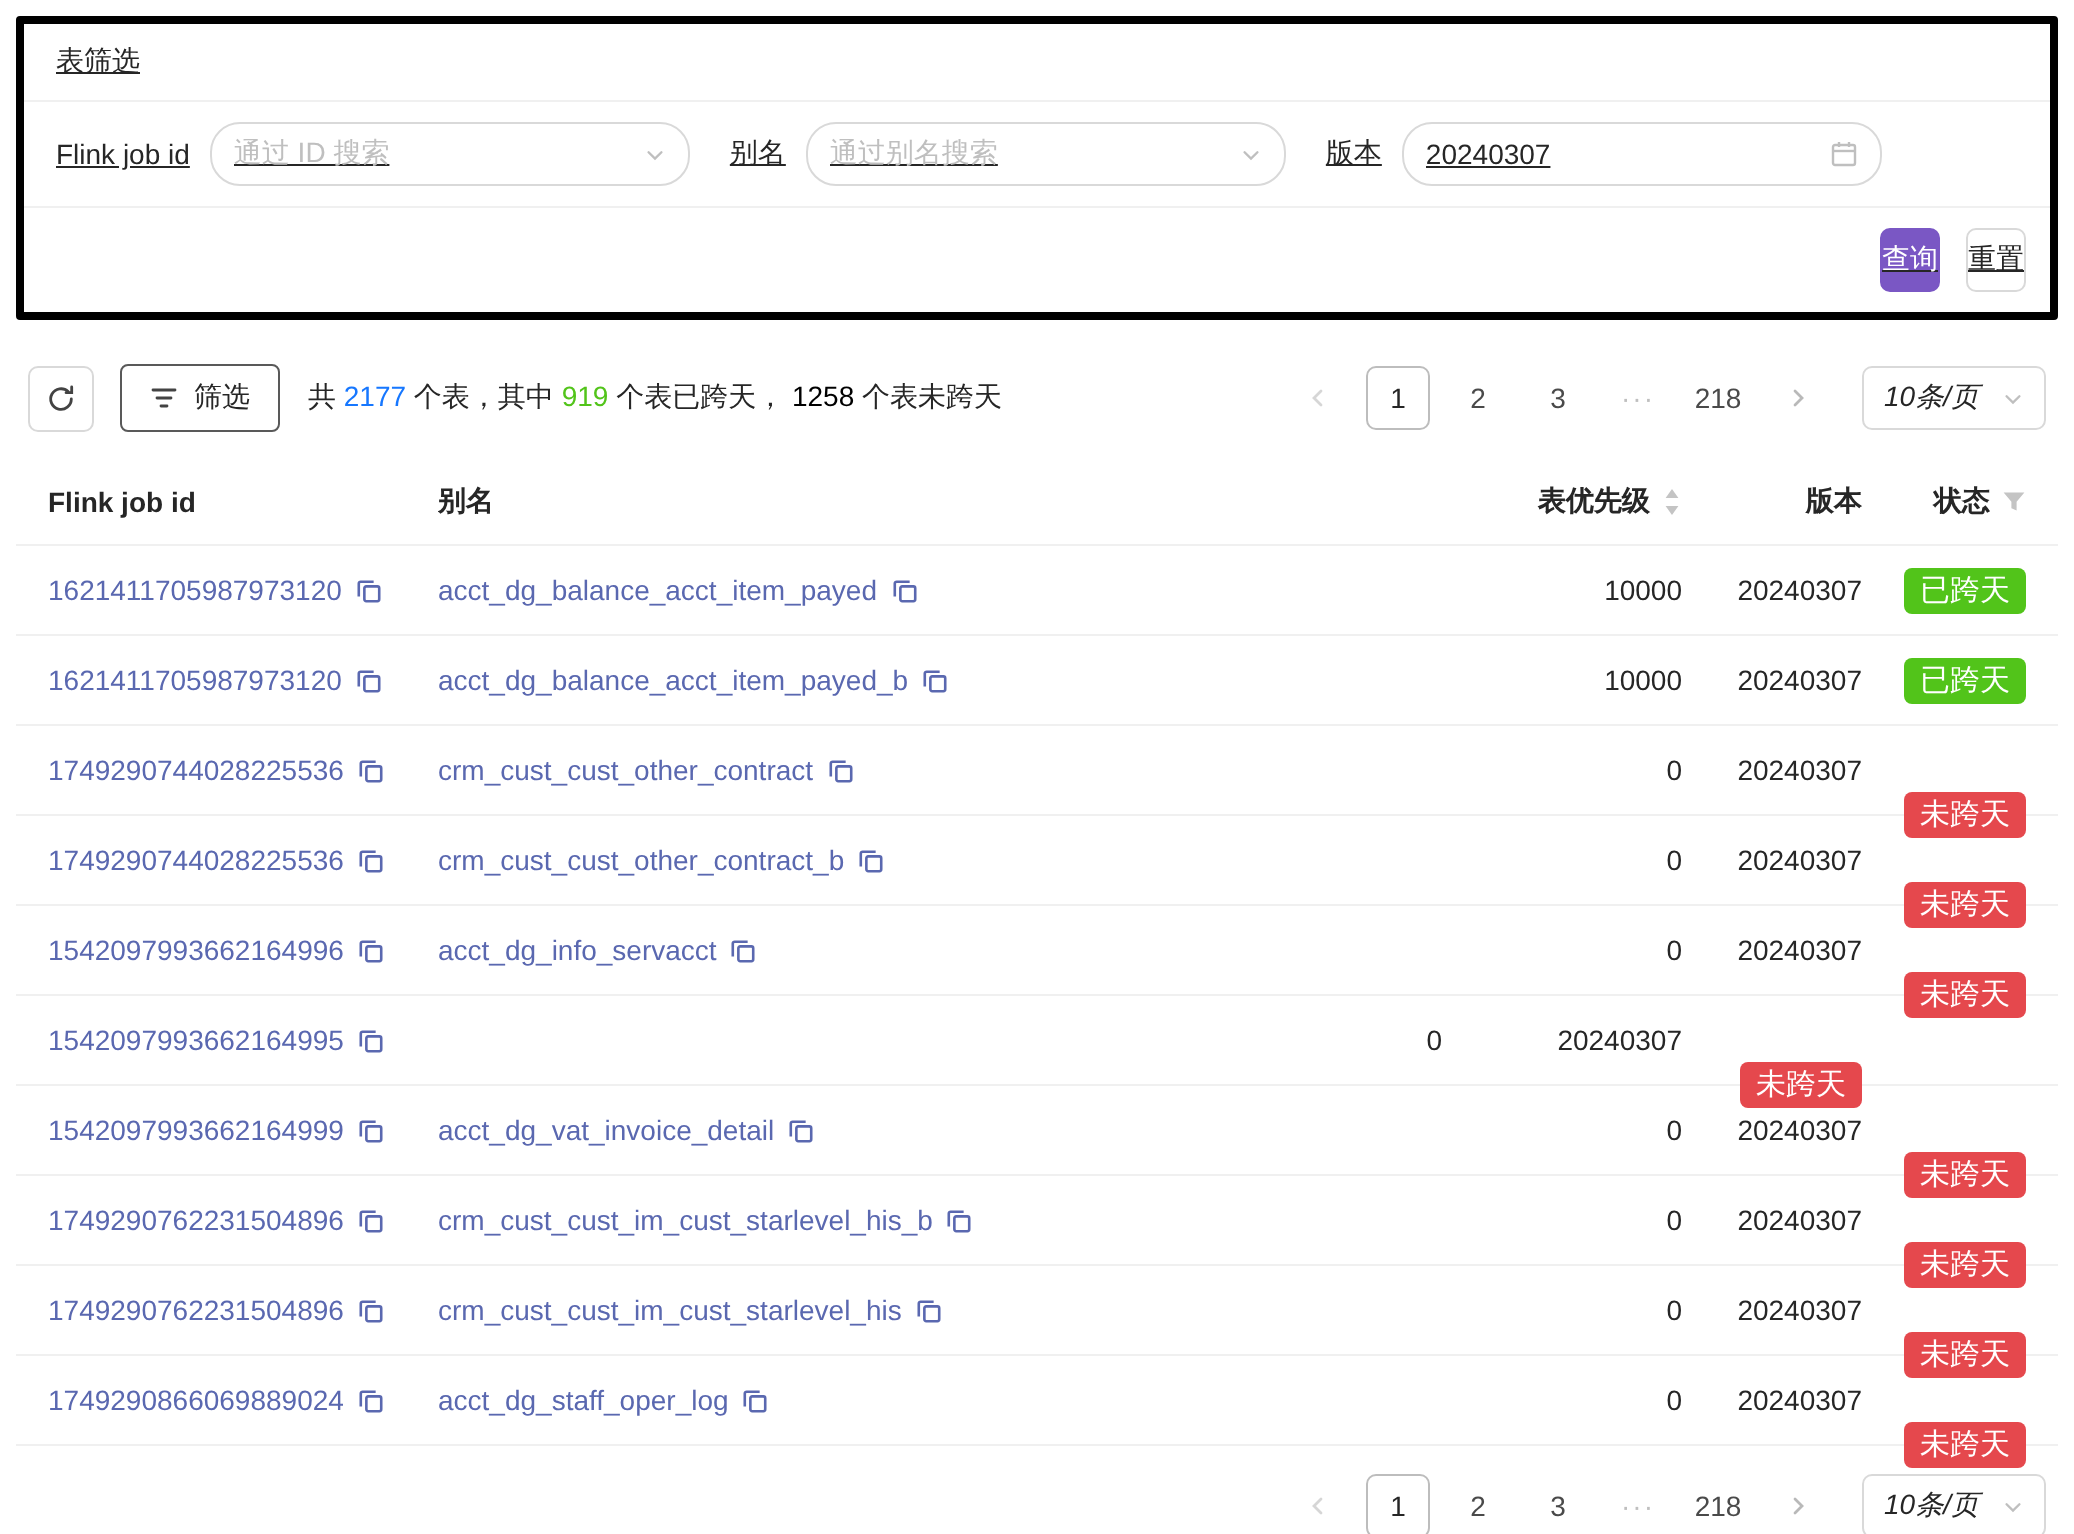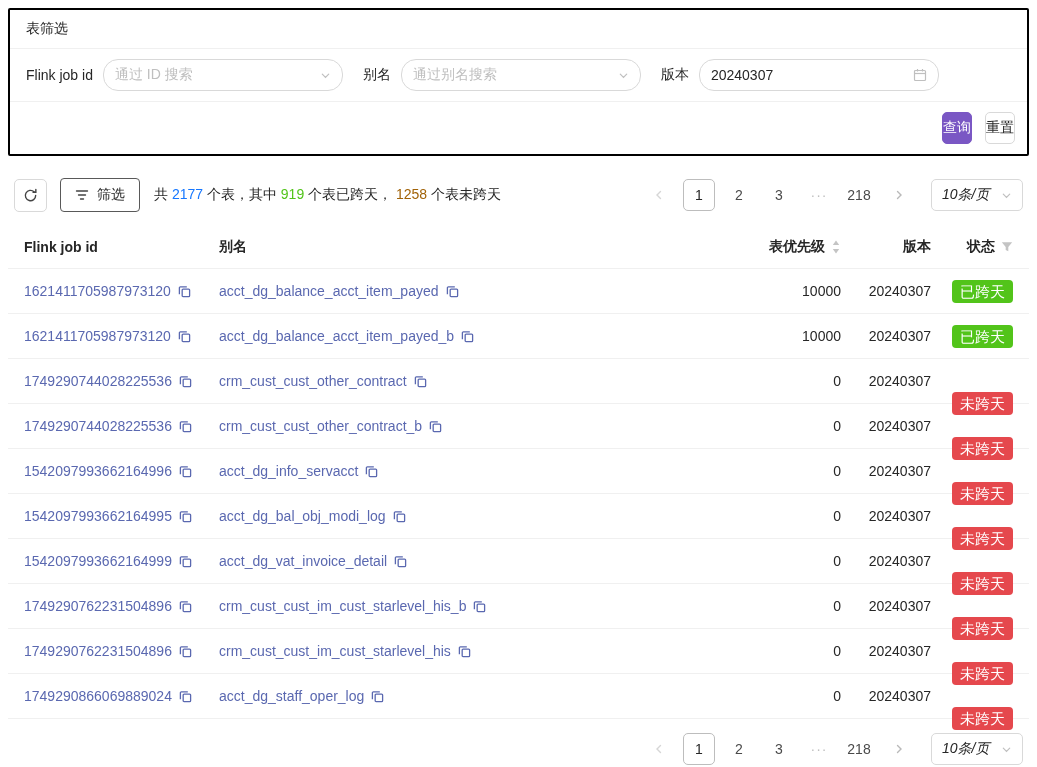--- a/index.html
+++ b/index.html
@@ -5,21 +5,21 @@
   * { box-sizing: border-box; margin: 0; padding: 0; }
   html, body { background: #fff; }
   body {
     width: 1037px; height: 767px; overflow: hidden;
     font-family: "Liberation Sans", "DejaVu Sans", sans-serif;
     font-size: 14px; color: #262626;
   }
   .page { padding: 8px; }
 
   
-  .card { border: 2px solid #000000; border-radius: 2px; background: #fff; }
+  .card { border: 4px solid #000000; border-radius: 2px; background: #fff; text-decoration: underline; }
   .card-header { padding: 10px 16px; border-bottom: 1px solid #f0f0f0; color: #262626; }
   .card-body { display: flex; align-items: center; padding: 10px 16px; border-bottom: 1px solid #f0f0f0; gap: 20px; }
   .field { display: flex; align-items: center; gap: 10px; white-space: nowrap; }
   .control {
     width: 240px; height: 32px; border: 1px solid #d9d9d9; border-radius: 15px;
     display: flex; align-items: center; gap: 8px; padding: 0 11px; background: #fff; cursor: pointer;
   }
   .control .text { flex: 1; overflow: hidden; white-space: nowrap; }
   .placeholder { color: #bfbfbf; }
   .card-footer { display: flex; justify-content: flex-end; align-items: center; gap: 13px; padding: 10px 12px 10px 16px; }
@@ -134,21 +134,21 @@
         </svg>
     </button>
     <button class="filter-btn">
       <svg width="14" height="14" viewBox="0 0 14 14" stroke="#434343" stroke-width="1.4" stroke-linecap="round">
           <line x1="1.5" y1="3" x2="12.5" y2="3"></line>
           <line x1="3.5" y1="7" x2="10.5" y2="7"></line>
           <line x1="5.5" y1="11" x2="8.5" y2="11"></line>
         </svg>
       <span>筛选</span>
     </button>
-    <div class="summary"><span>共 </span><span style="color: rgb(22, 119, 255);">2177</span><span> 个表，其中 </span><span style="color: rgb(82, 196, 26);">919</span><span> 个表已跨天， </span><span style="color: #a16207;">1258</span><span> 个表未跨天</span></div>
+    <div class="summary"><span>共 </span><span style="color: rgb(22, 119, 255);">2177</span><span> 个表，其中 </span><span style="color: rgb(82, 196, 26);">919</span><span> 个表已跨天， </span><span style="color: #000000;">1258</span><span> 个表未跨天</span></div>
     <div class="pagination">
         <div class="page-item chev">
           <svg width="12" height="12" viewBox="0 0 12 12">
             <path d="M7.5 2.5 4 6l3.5 3.5" fill="none" stroke="#d6d6d6" stroke-width="1.4" stroke-linecap="round"></path>
           </svg>
         </div>
         <div class="page-item active">1</div>
         <div class="page-item">2</div>
         <div class="page-item">3</div>
         <div class="page-item ellipsis">···</div>
@@ -324,29 +324,20 @@
     <div class="tr">
       <div class="cell flex">
         <span class="link">1542097993662164995</span>
         <span class="copy-icon">
           <svg width="13" height="13" viewBox="0 0 14 14" fill="none" stroke="currentColor" stroke-width="1.4">
                 <rect x="4.5" y="4.5" width="8" height="8" rx="1"></rect>
                 <path d="M9.5 2h-7a1 1 0 0 0-1 1v7"></path>
               </svg>
         </span>
       </div>
-      <div class="cell flex">
-        <span class="link">acct_dg_bal_obj_modi_log</span>
-        <span class="copy-icon">
-          <svg width="13" height="13" viewBox="0 0 14 14" fill="none" stroke="currentColor" stroke-width="1.4">
-                <rect x="4.5" y="4.5" width="8" height="8" rx="1"></rect>
-                <path d="M9.5 2h-7a1 1 0 0 0-1 1v7"></path>
-              </svg>
-        </span>
-      </div>
       <div class="cell right">0</div>
       <div class="cell right">20240307</div>
       <div class="cell right flex-end">
         <span class="badge danger">未跨天</span>
       </div>
     </div>
 
     <div class="tr">
       <div class="cell flex">
         <span class="link">1542097993662164999</span>

